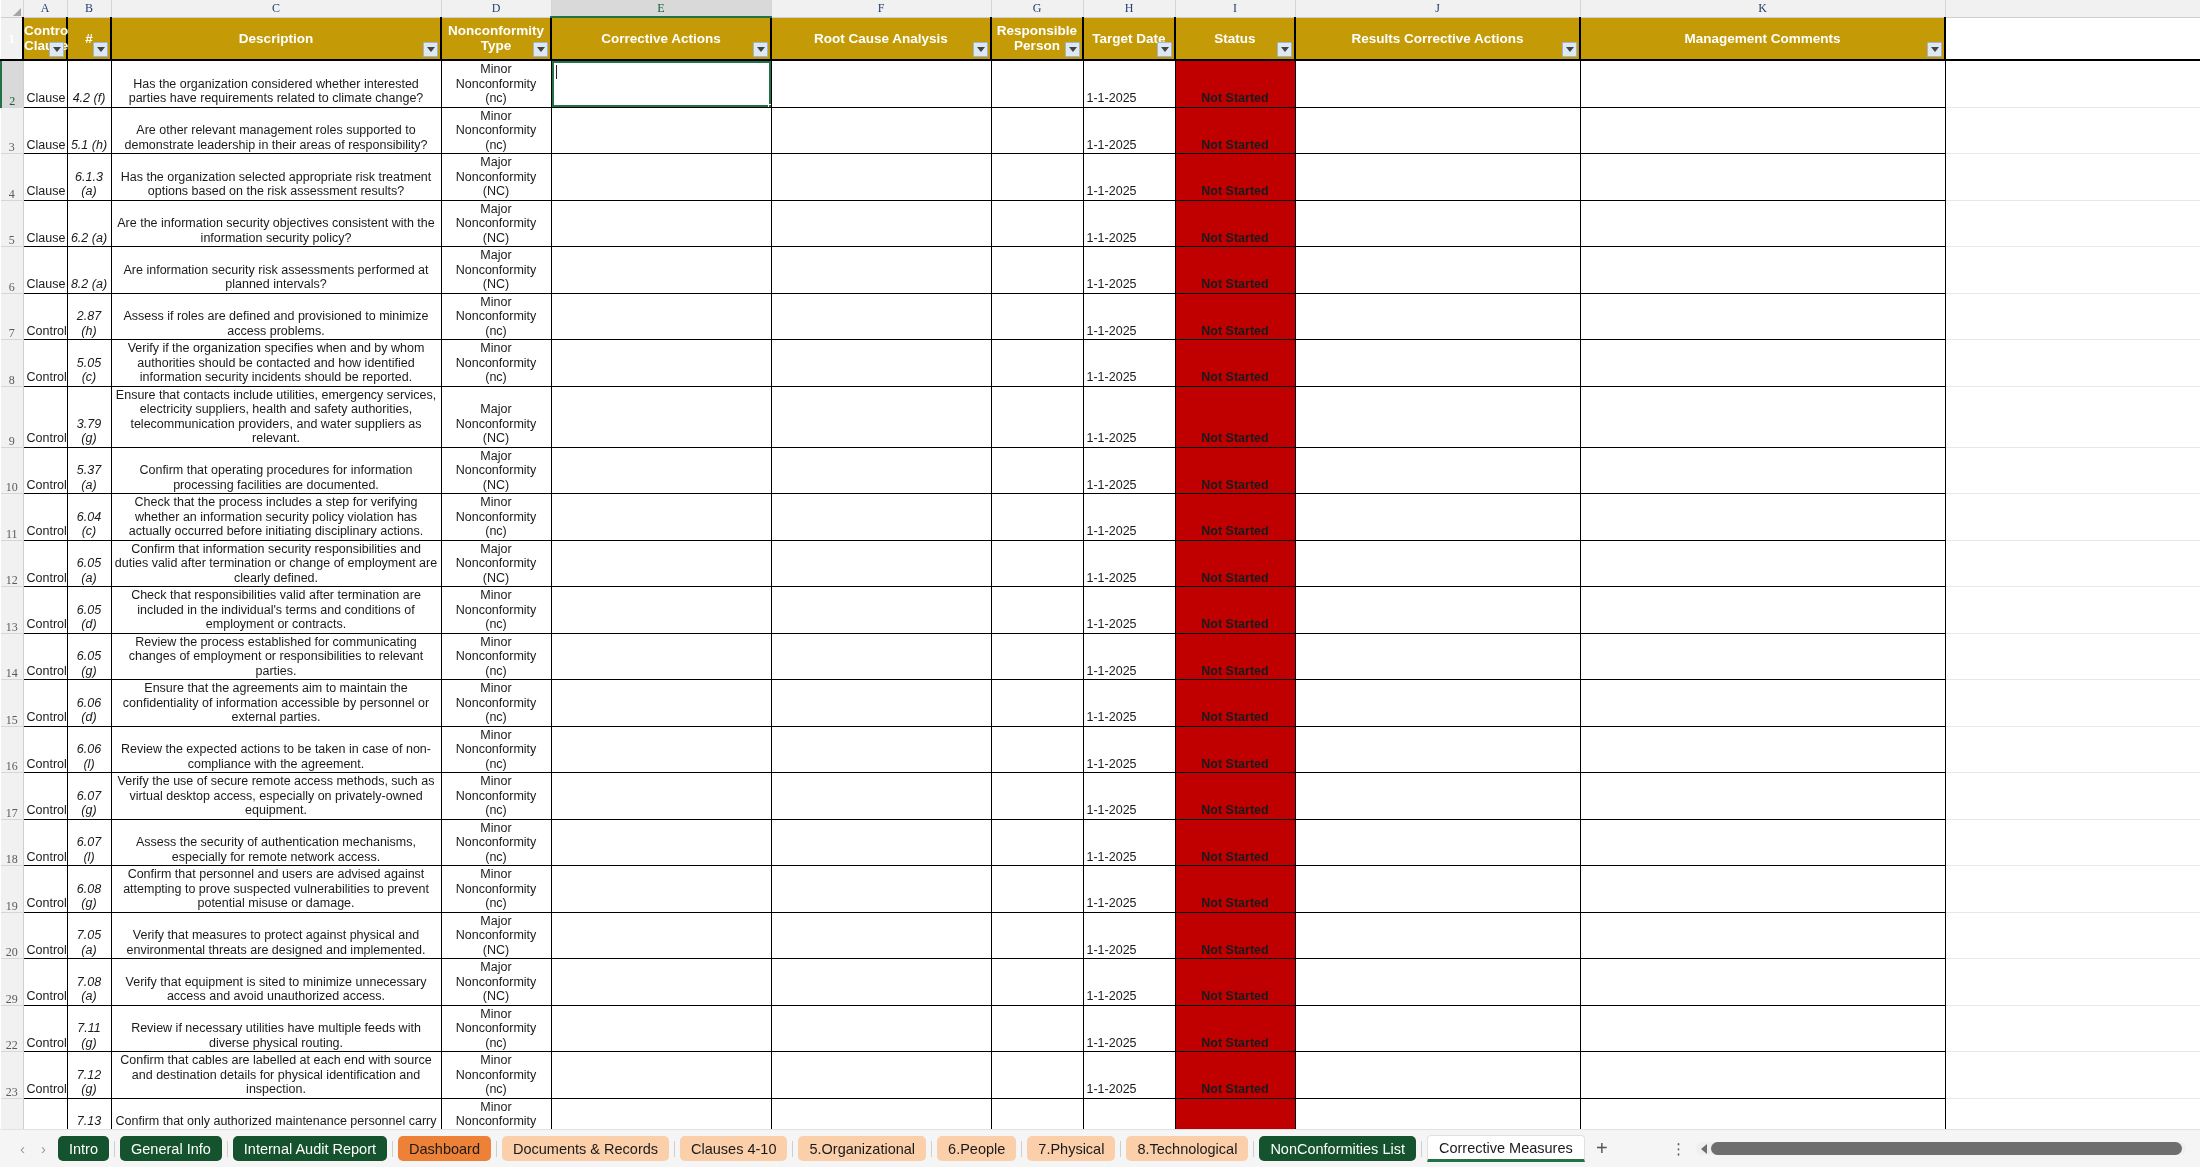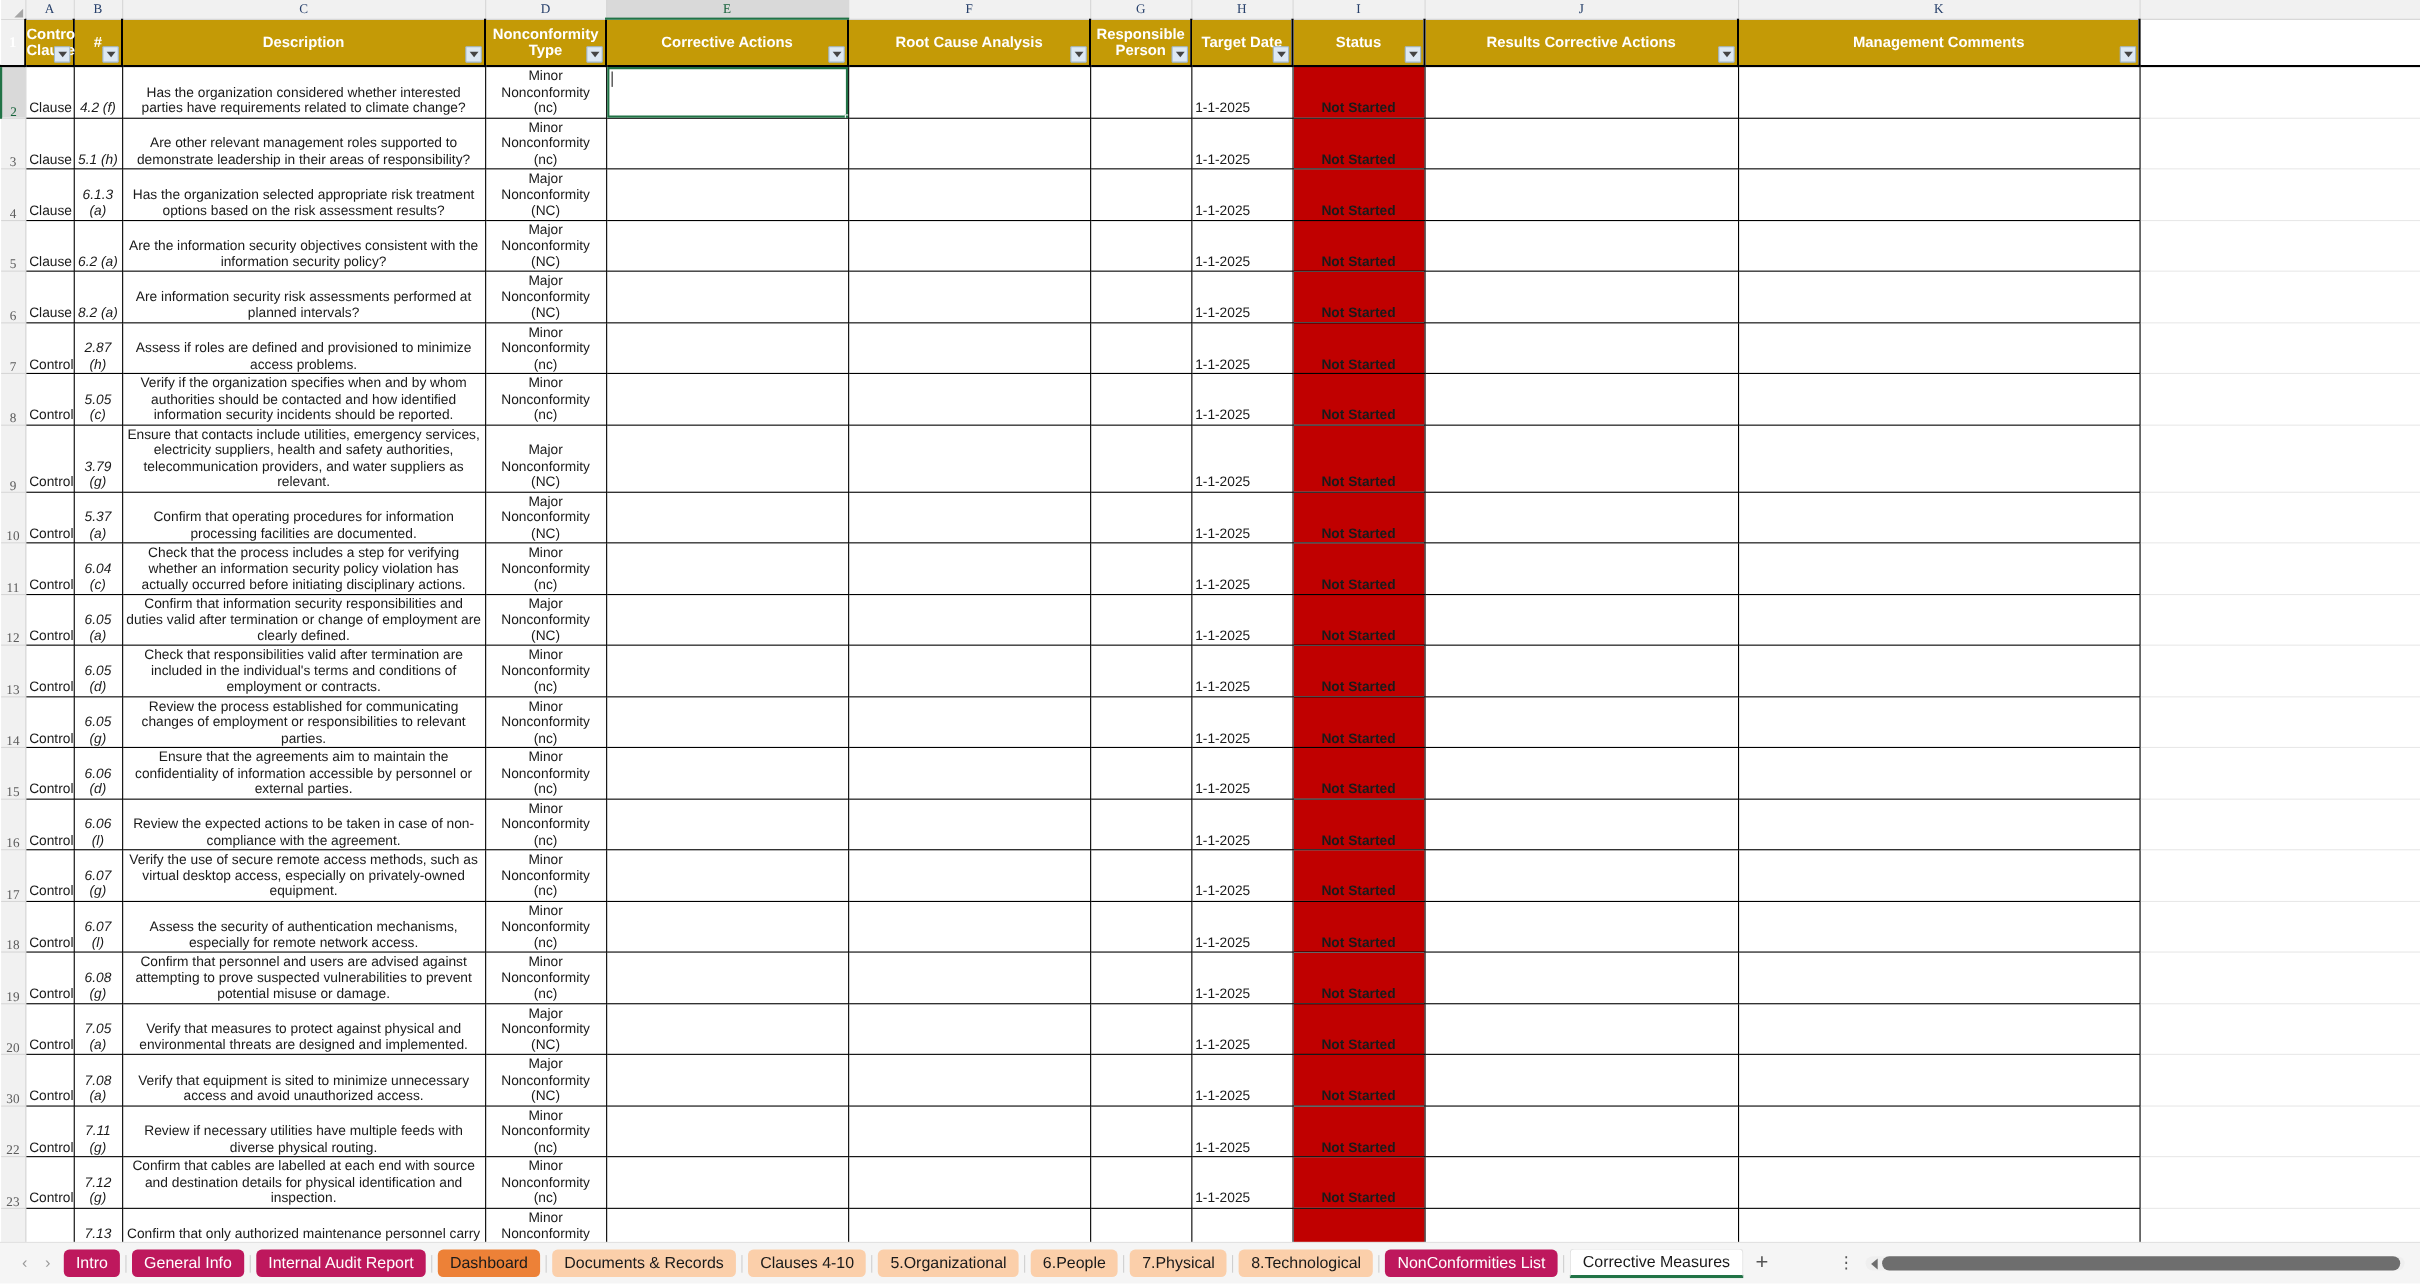--- a/index.html
+++ b/index.html
@@ -116,21 +116,21 @@
   }
   .navarrows{ display:flex; align-items:center; gap:16px; padding:0 12px 0 16px; color:#9a9a9a; }
   .navarrows span{ font-size:15px; line-height:1; user-select:none; }
   .tabs{ display:flex; align-items:center; gap:5px; }
   .tab{
     height:25px; padding:0 11px; border-radius:5px;
     display:flex; align-items:center; justify-content:center;
     font-size:14.5px; white-space:nowrap; color:#000;
     font-family:"Liberation Sans", sans-serif;
   }
-  .tab.dark{ background:#be185d; color:#ffffff; }
+  .tab.dark{ background:#14532d; color:#ffffff; }
   .tab.orange{ background:#ed8137; color:#1a1a1a; }
   .tab.peach{ background:#fbcfaa; color:#1a1a1a; }
   .tab.active{
     background:#ffffff; color:#1a1a1a; border:1px solid #e0e0e0;
     border-bottom:3px solid #217346; height:27px; border-radius:4px 4px 0 0;
   }
   .tabsep{ width:1px; height:16px; background:#cfcfcf; }
   .addtab{ width:34px; height:26px; display:flex;align-items:center;justify-content:center;
     font-size:20px; color:#555; }
   #tabright{ margin-left:auto; display:flex; align-items:center; gap:10px; padding-right:10px; }
@@ -509,21 +509,21 @@
             <td class="cell c-blank"></td>
             <td class="cell c-blank"></td>
             <td class="cell c-blank"></td>
             <td class="cell c-date">1-1-2025</td>
             <td class="cell c-status st-notstarted">Not Started</td>
             <td class="cell c-blank"></td>
             <td class="cell c-blank"></td>
             <td style="border-bottom: 1px solid rgb(232, 232, 232);"></td>
           </tr>
           <tr class="bodyrow">
-            <td class="rownum">30</td>
+            <td class="rownum">29</td>
             <td class="cell c-clause first">Control</td>
             <td class="cell c-num">7.08 (a)</td>
             <td class="cell c-desc">Verify that equipment is sited to minimize unnecessary access and avoid unauthorized access.</td>
             <td class="cell c-nctype">Major Nonconformity (NC)</td>
             <td class="cell c-blank"></td>
             <td class="cell c-blank"></td>
             <td class="cell c-blank"></td>
             <td class="cell c-date">1-1-2025</td>
             <td class="cell c-status st-notstarted">Not Started</td>
             <td class="cell c-blank"></td>

